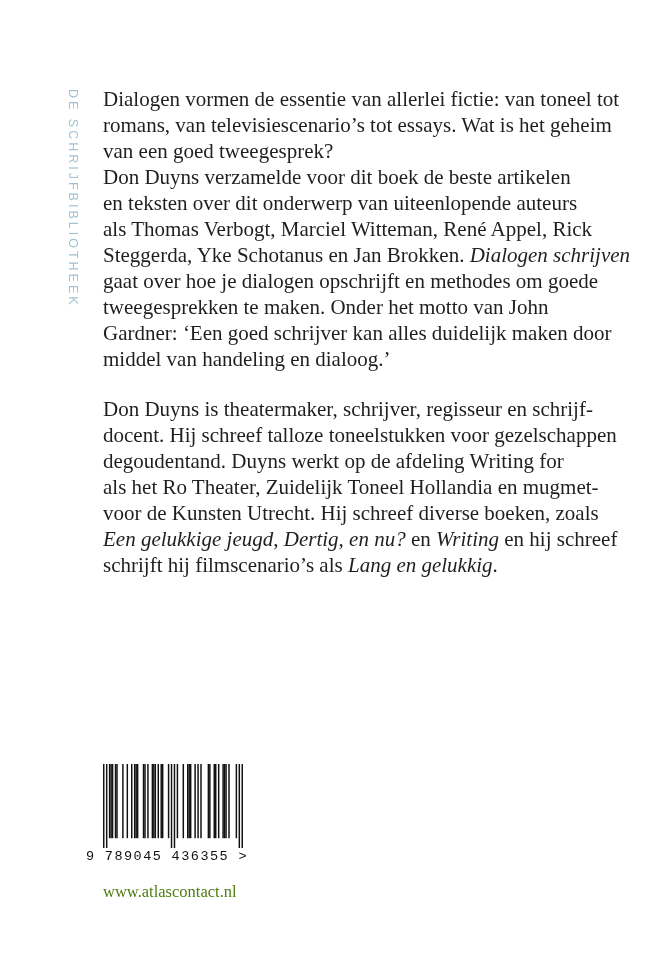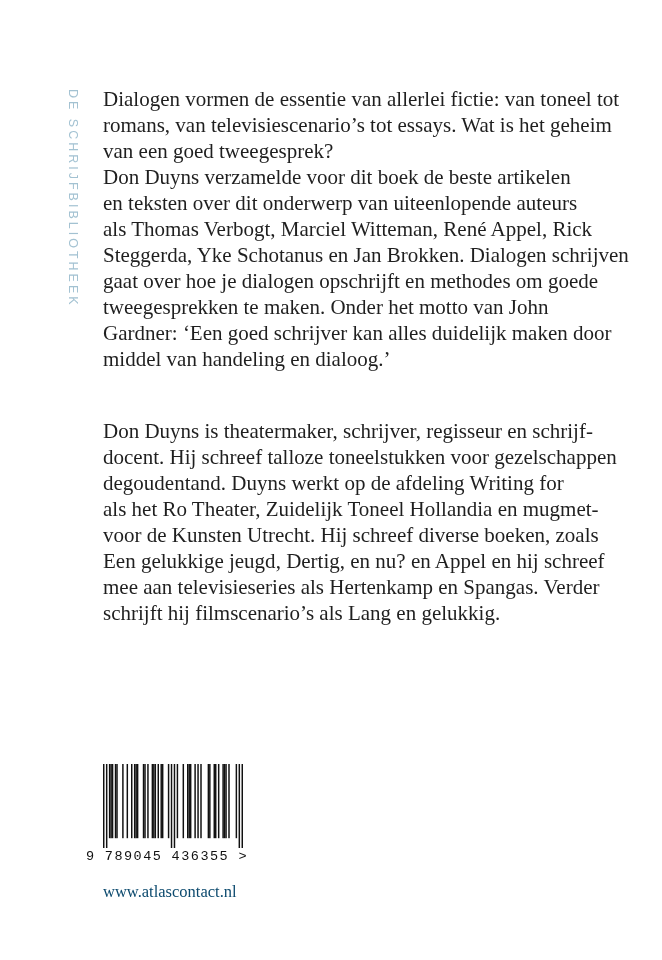--- a/index.html
+++ b/index.html
@@ -24,22 +24,22 @@
   }
   .text-block{
     position:absolute;
     left:103px;top:86px;
     font-size:21px;
   }
   .line{
     height:26px;line-height:26px;
     white-space:nowrap;
   }
-  .para + .para{margin-top:46px;}
-  .it{}
+  .para + .para{margin-top:24px;}
+  .it{font-style:italic;}
   .barcode-area{
     position:absolute;
     left:86px;top:764px;
     width:162px;
   }
   .bars{
     display:block;
     margin-left:17px;
     fill:#111111;
   }
@@ -50,21 +50,21 @@
     margin-top:1px;
     font-family:"Liberation Mono",monospace;
     font-size:13.5px;
     color:#111111;
   }
   .barcode-digits span{letter-spacing:1.5px;}
   .website{
     position:absolute;
     left:103px;top:882px;
     font-size:16.5px;
-    color:#0c4a6e;
+    color:#4d7c0f;
   }
 </style>
 </head>
 <body>
 
 <div class="page">
 
   <div class="spine-label">DE SCHRIJFBIBLIOTHEEK</div>
 
   <div class="text-block" id="paragraphs">
@@ -80,22 +80,21 @@
         <div class="line"><span>tweegesprekken te maken. Onder het motto van John</span></div>
         <div class="line"><span>Gardner: ‘Een goed schrijver kan alles duidelijk maken door</span></div>
         <div class="line"><span>middel van handeling en dialoog.’</span></div>
       </div>
       <div class="para">
         <div class="line"><span>Don Duyns is theatermaker, schrijver, regisseur en schrijf-</span></div>
         <div class="line"><span>docent. Hij schreef talloze toneelstukken voor gezelschappen</span></div>
         <div class="line"><span>degoudentand. Duyns werkt op de afdeling Writing for</span></div>
         <div class="line"><span>als het Ro Theater, Zuidelijk Toneel Hollandia en mugmet-</span></div>
         <div class="line"><span>voor de Kunsten Utrecht. Hij schreef diverse boeken, zoals</span></div>
-        <div class="line"><span class="it">Een gelukkige jeugd</span><span>, </span><span class="it">Dertig, en nu?</span><span> en </span><span class="it">Appel</span><span> en hij schreef</span></div>
-        <div class="line"><span>mee aan televisieseries als </span><span class="it">Hertenkamp</span><span> en </span><span class="it">Spangas</span><span>. Verder</span></div>
+        <div class="line"><span class="it">Een gelukkige jeugd</span><span>, </span><span class="it">Dertig, en nu?</span><span> en </span><span class="it">Writing</span><span> en hij schreef</span></div>
         <div class="line"><span>schrijft hij filmscenario’s als </span><span class="it">Lang en gelukkig</span><span>.</span></div>
       </div>
     </div>
 
   <div class="barcode-area">
     <svg id="barcode-svg" class="bars" width="140" height="84" viewBox="0 0 95 60" preserveAspectRatio="none">
         <rect x="0" y="0" width="1" height="60"></rect>
         <rect x="2" y="0" width="1" height="60"></rect>
         <rect x="4" y="0" width="1" height="53"></rect>
         <rect x="5" y="0" width="1" height="53"></rect>

